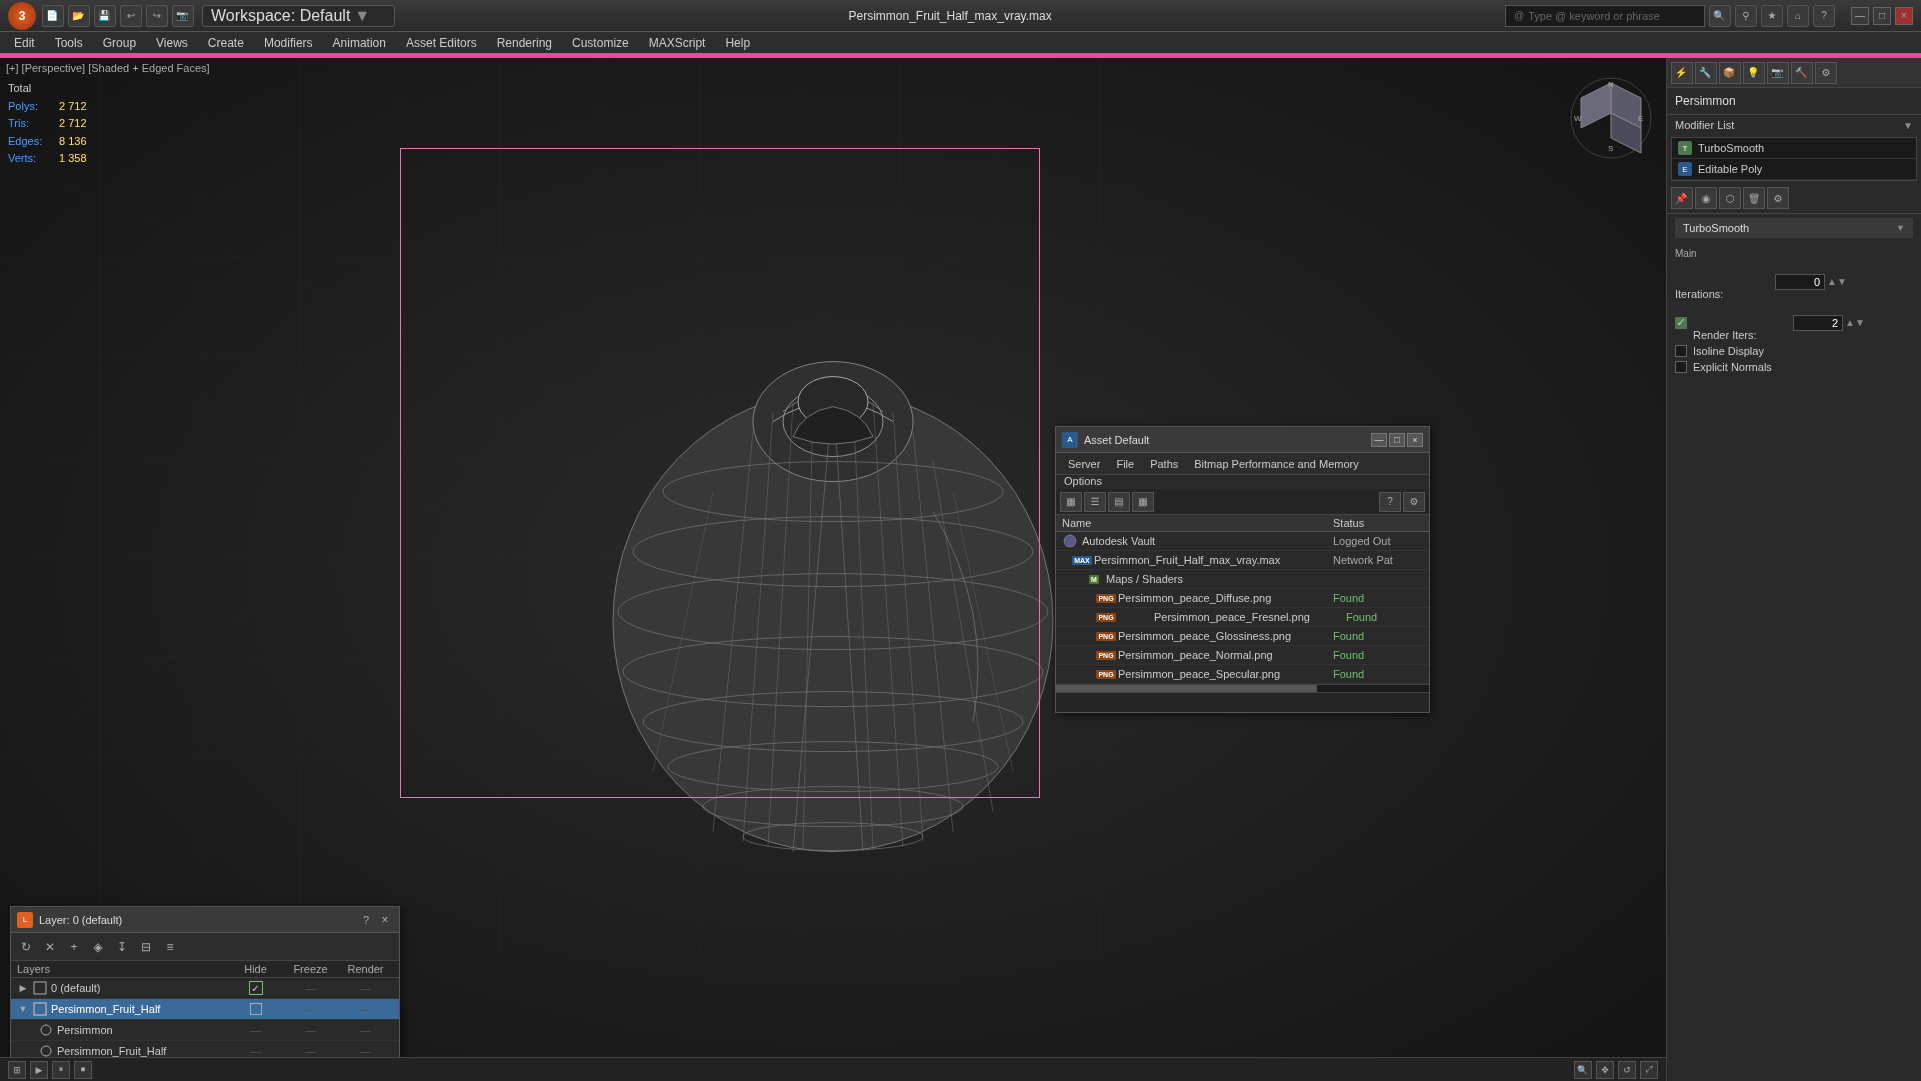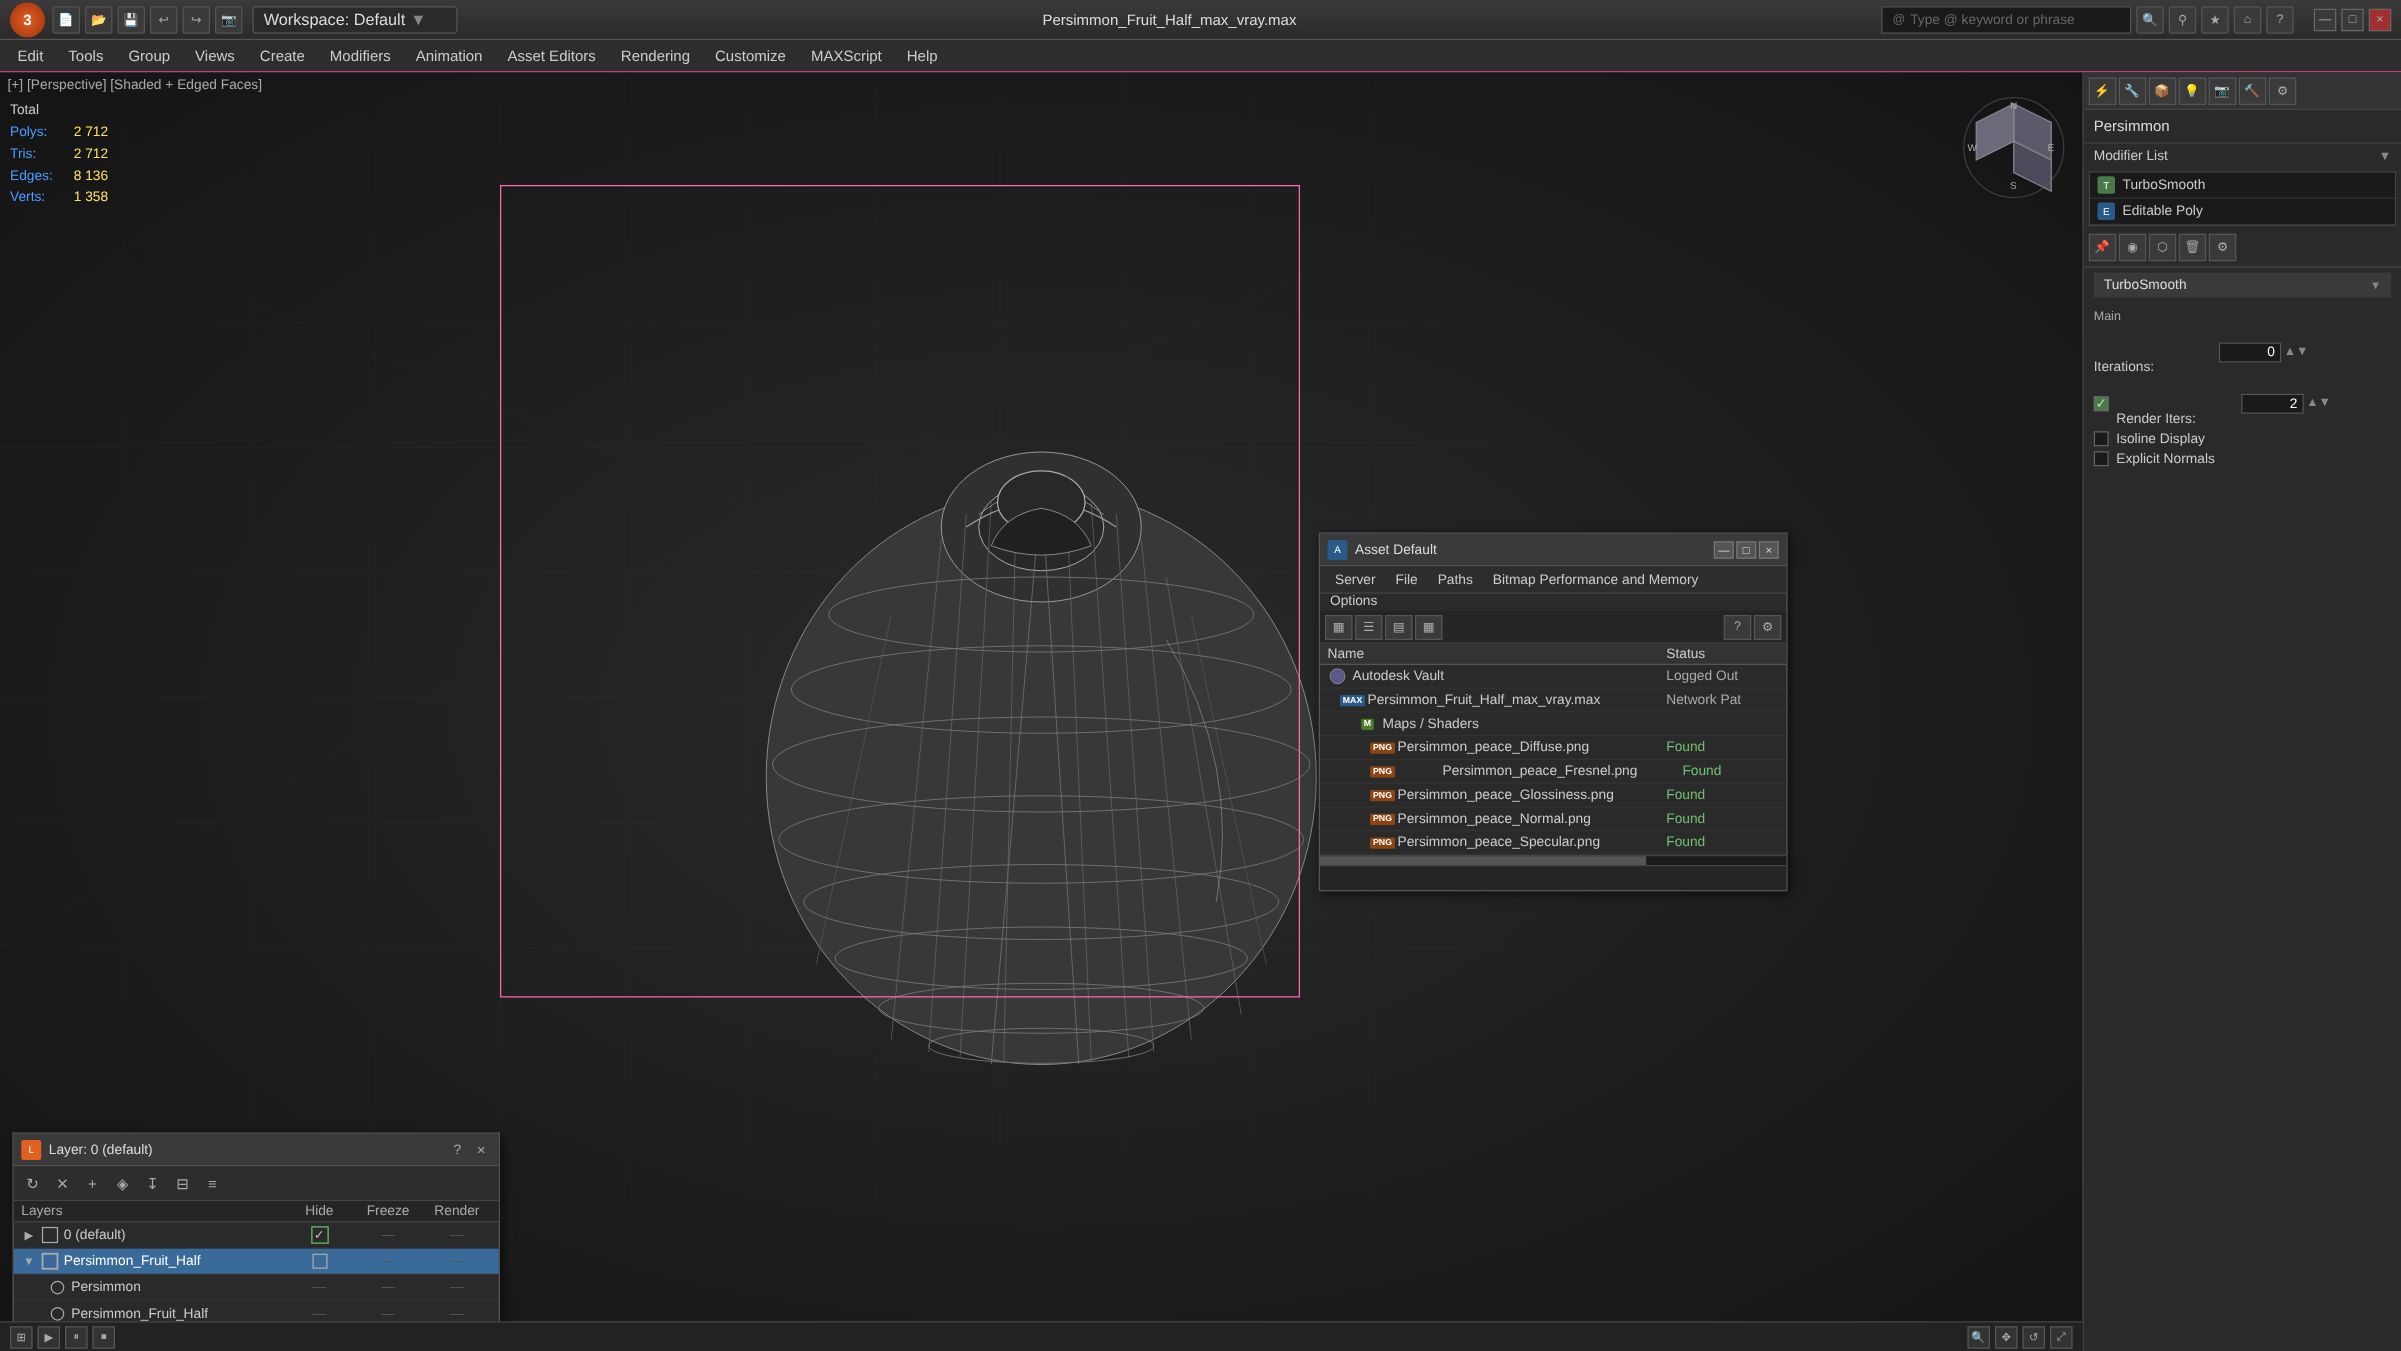--- a/index.html
+++ b/index.html
@@ -42,21 +42,21 @@
       border-radius: 2px;
       display: flex; align-items: center; justify-content: center;
       color: #aaa; font-size: 10px; cursor: pointer;
     }
     .workspace-selector {
       background: #2a2a2a;
       border: 1px solid #555;
       border-radius: 3px;
       padding: 2px 24px 2px 8px;
       color: #ddd;
-      font-size: 13px;
+      font-size: 16px;
       position: relative;
       display: flex; align-items: center;
       height: 22px;
     }
     .title-center {
       flex: 1;
       text-align: center;
       color: #ddd;
       font-size: 12px;
     }
@@ -82,21 +82,21 @@
       color: #aaa; font-size: 10px; cursor: pointer;
     }
 
     
     .menu-bar {
       height: 26px;
       background: #2d2d2d;
       display: flex;
       align-items: center;
       padding: 0 4px;
-      border-bottom: 1px solid #ec4899;
+      border-bottom: 5px solid #ec4899;
     }
     .menu-item {
       padding: 3px 10px;
       color: #ccc;
       cursor: pointer;
       font-size: 12px;
       border-radius: 2px;
     }
 
     

